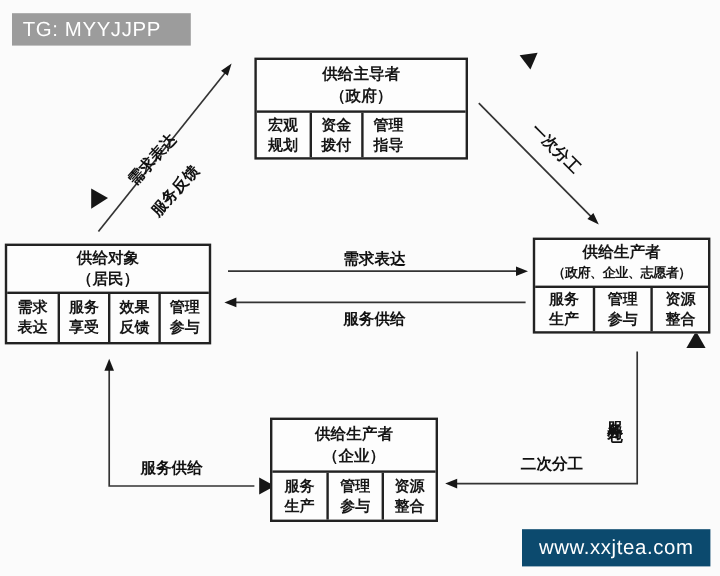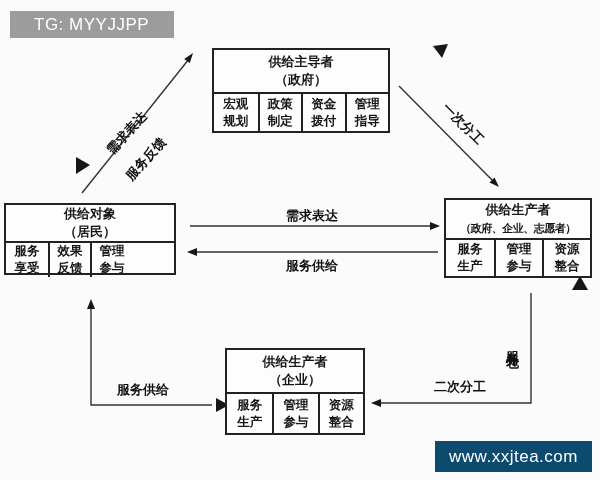--- a/index.html
+++ b/index.html
@@ -9,21 +9,21 @@
     font-family:"Liberation Sans", sans-serif;
     color:#161616;
   }
   .arrow-layer { position:absolute; left:0; top:0; width:600px; height:480px; }
 
   
   .badge {
     position:absolute; color:#fff; display:flex; align-items:center;
     font-size:17px; letter-spacing:0.5px;
   }
-  .badge-tg   { left:10px; top:11px; width:140px; height:27px; background:#9c9c9c; padding-left:24px; }
+  .badge-tg   { left:10px; top:11px; width:140px; height:27px; background:#9c9c9c; padding-left:9px; }
   .badge-site { left:435px; top:441px; width:157px; height:31px; background:#0c4a6e; justify-content:center; }
 
   
   .node {
     position:absolute; background:#fdfdfd; border:2px solid #222;
     display:flex; flex-direction:column; box-sizing:border-box;
   }
   .node-head {
     border-bottom:2px solid #222; text-align:center; font-weight:bold;
     display:flex; flex-direction:column; justify-content:center;
@@ -36,21 +36,21 @@
   .cols-3 { grid-template-columns:repeat(3,1fr); }
   .cell {
     border-left:2px solid #222; display:flex; align-items:center; justify-content:center;
     text-align:center; font-weight:bold; font-size:12.5px; line-height:17px;
     white-space:pre-line;
   }
   .cell:first-child { border-left:none; }
 
   .node-top    { left:212px; top:48px;  width:178px; height:85px; }
   .node-top .node-head { height:42px; }
-  .node-left   { left:4px;   top:203px; width:172px; height:72px; }
+  .node-left   { left:4px;   top:203px; width:172px; height:84px;justify-content:flex-end; }
   .node-left .node-head { height:38px; }
   .node-right  { left:444px; top:198px; width:148px; height:80px; }
   .node-right .node-head { height:38px; }
   .node-bottom { left:225px; top:348px; width:140px; height:87px; }
   .node-bottom .node-head { height:42px; }
 
   
   .edge-label {
     position:absolute; font-weight:bold; font-size:13px; color:#111;
     white-space:nowrap; transform-origin:center;
@@ -96,35 +96,35 @@
   <div class="badge badge-site">www.xxjtea.com</div>
 
   <div class="node node-top">
     <div class="node-head">
       <div class="t1">供给主导者</div>
       <div class="t2">（政府）</div>
     </div>
     <div class="node-cells cols-4">
       <div class="cell">宏观
 规划</div>
-      <div class="cell">政策
-制定</div>
       <div class="cell">资金
 拨付</div>
       <div class="cell">管理
 指导</div>
     </div>
   </div>
 
   <div class="node node-left">
     <div class="node-head">
       <div class="t1">供给对象</div>
       <div class="t2">（居民）</div>
     </div>
     <div class="node-cells cols-4">
+      <div class="cell">需求
+表达</div>
       <div class="cell">服务
 享受</div>
       <div class="cell">效果
 反馈</div>
       <div class="cell">管理
 参与</div>
     </div>
   </div>
 
   <div class="node node-right">

